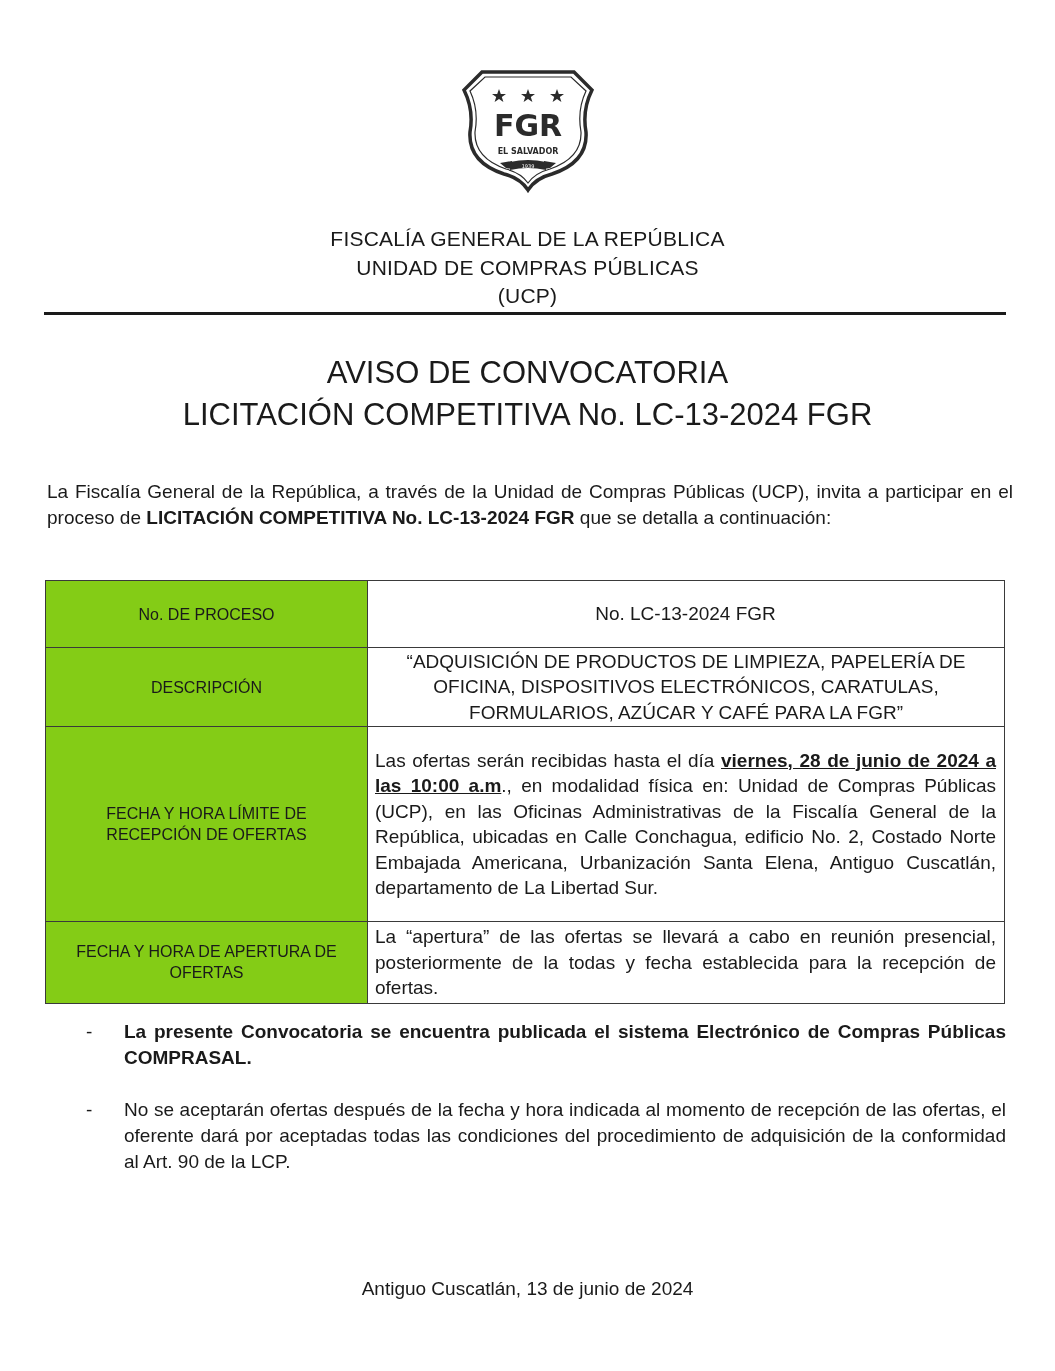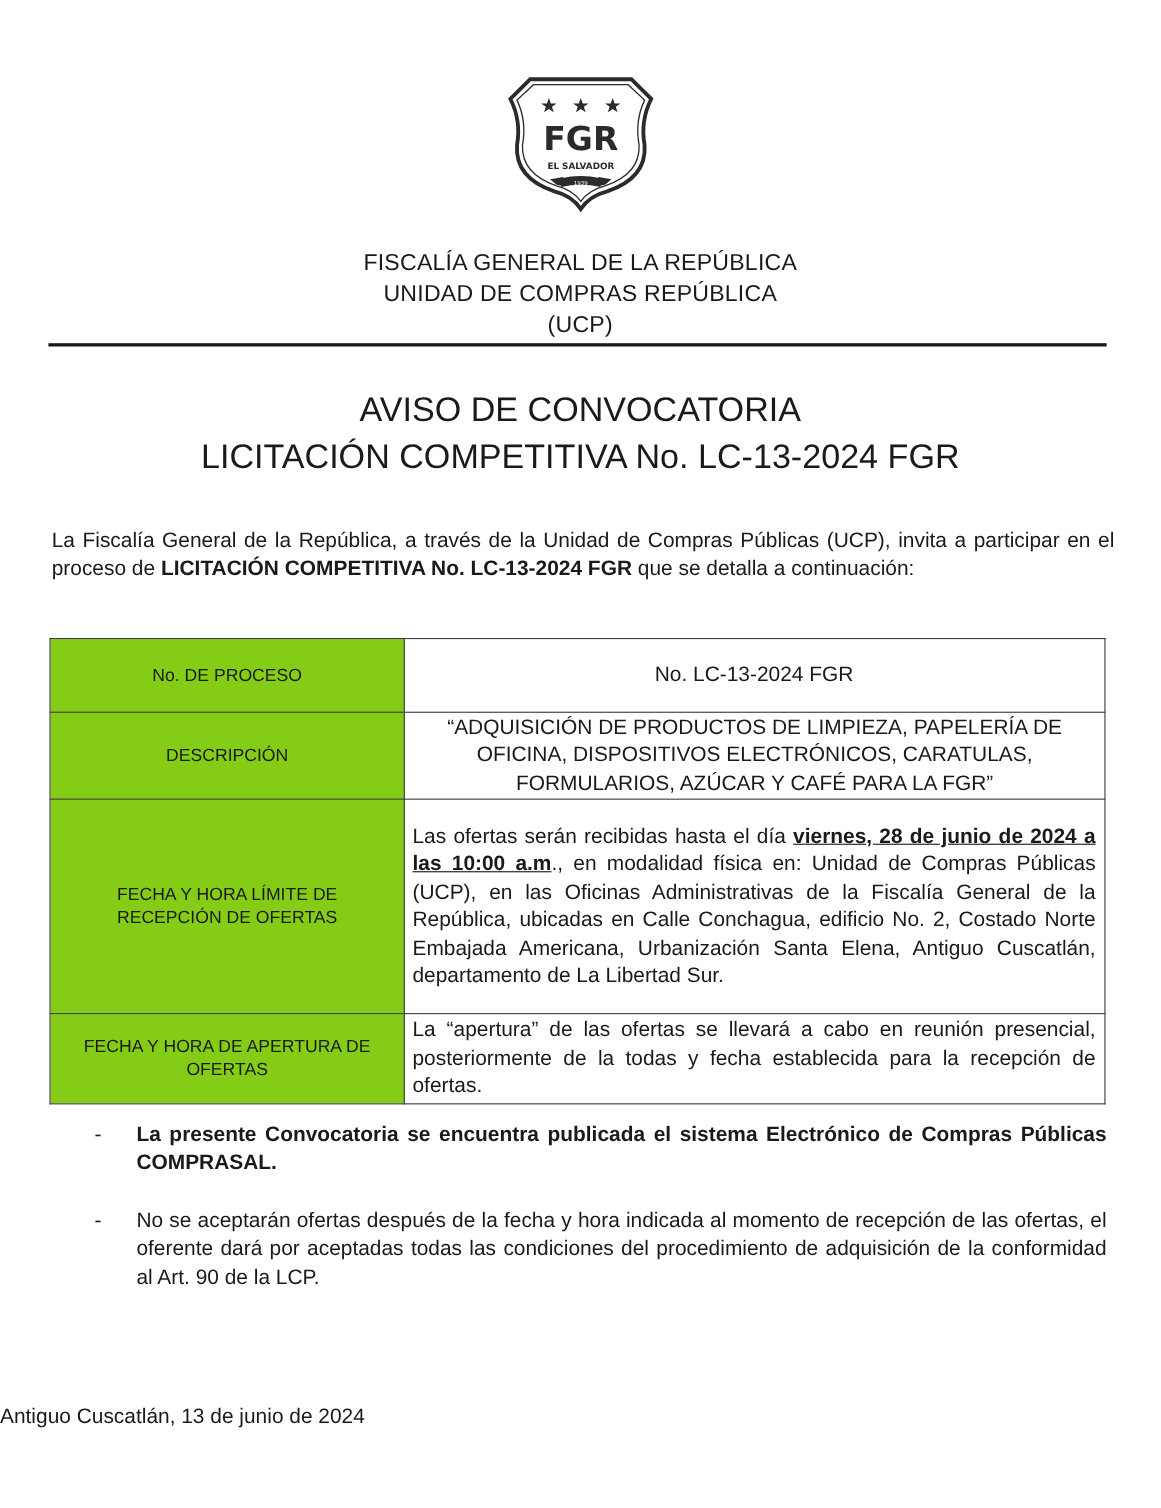--- a/index.html
+++ b/index.html
@@ -42,21 +42,21 @@
   .u { text-decoration: underline; font-weight: bold; }
   .bullets {
     position: absolute; left: 86px; width: 920px; top: 1019px;
     font-size: 19px; line-height: 26px;
   }
   .bullet { display: flex; margin-bottom: 26px; }
   .dash { width: 38px; flex: none; }
   .btext { flex: 1; text-align: justify; }
   .btext.bold { font-weight: bold; }
   .footer {
-    position: absolute; left: 0; width: 1055px; top: 1278px; text-align: left;
+    position: absolute; left: 0; width: 1055px; top: 1278px; text-align: center;
     font-size: 19px;
   }
 </style>
 </head>
 <body>
 
 <div class="logo">
   <svg width="136" height="128" viewBox="0 0 136 128">
     <path d="M22 6 L114 6 L132 24 Q122 44 126 66 Q128 96 92 108 Q76 112 68 124 Q60 112 44 108 Q8 96 10 66 Q14 44 4 24 Z" fill="#ffffff" stroke="#2b2b2b" stroke-width="3.5"></path>
     <path d="M25 11 L111 11 L126 25 Q117 44 121 66 Q122 92 90 103 Q75 107 68 117 Q61 107 46 103 Q14 92 15 66 Q19 44 10 25 Z" fill="none" stroke="#2b2b2b" stroke-width="1.2"></path>
@@ -68,21 +68,21 @@
     <text x="68" y="70" text-anchor="middle" font-family="DejaVu Sans, sans-serif" font-weight="bold" font-size="30" fill="#2b2b2b">FGR</text>
     <text x="68" y="88" text-anchor="middle" font-family="DejaVu Sans, sans-serif" font-weight="bold" font-size="8" fill="#2b2b2b">EL SALVADOR</text>
     <path d="M40 97 L52 95 L52 103 L46 102 Z M96 97 L84 95 L84 103 L90 102 Z" fill="#2b2b2b"></path>
     <path d="M50 96 Q68 92 86 96 L86 104 Q68 100 50 104 Z" fill="#2b2b2b"></path>
     <text x="68" y="102" text-anchor="middle" font-family="DejaVu Sans, sans-serif" font-size="5" fill="#ffffff">1939</text>
   </svg>
 </div>
 
 <div class="org">
   <div>FISCALÍA GENERAL DE LA REPÚBLICA</div>
-  <div>UNIDAD DE COMPRAS REPÚBLICA</div>
+  <div>UNIDAD DE COMPRAS PÚBLICAS</div>
   <div>(UCP)</div>
 </div>
 
 <div class="rule"></div>
 
 <div class="title">
   <div>AVISO DE CONVOCATORIA</div>
   <div>LICITACIÓN COMPETITIVA No. LC-13-2024 FGR</div>
 </div>
 

